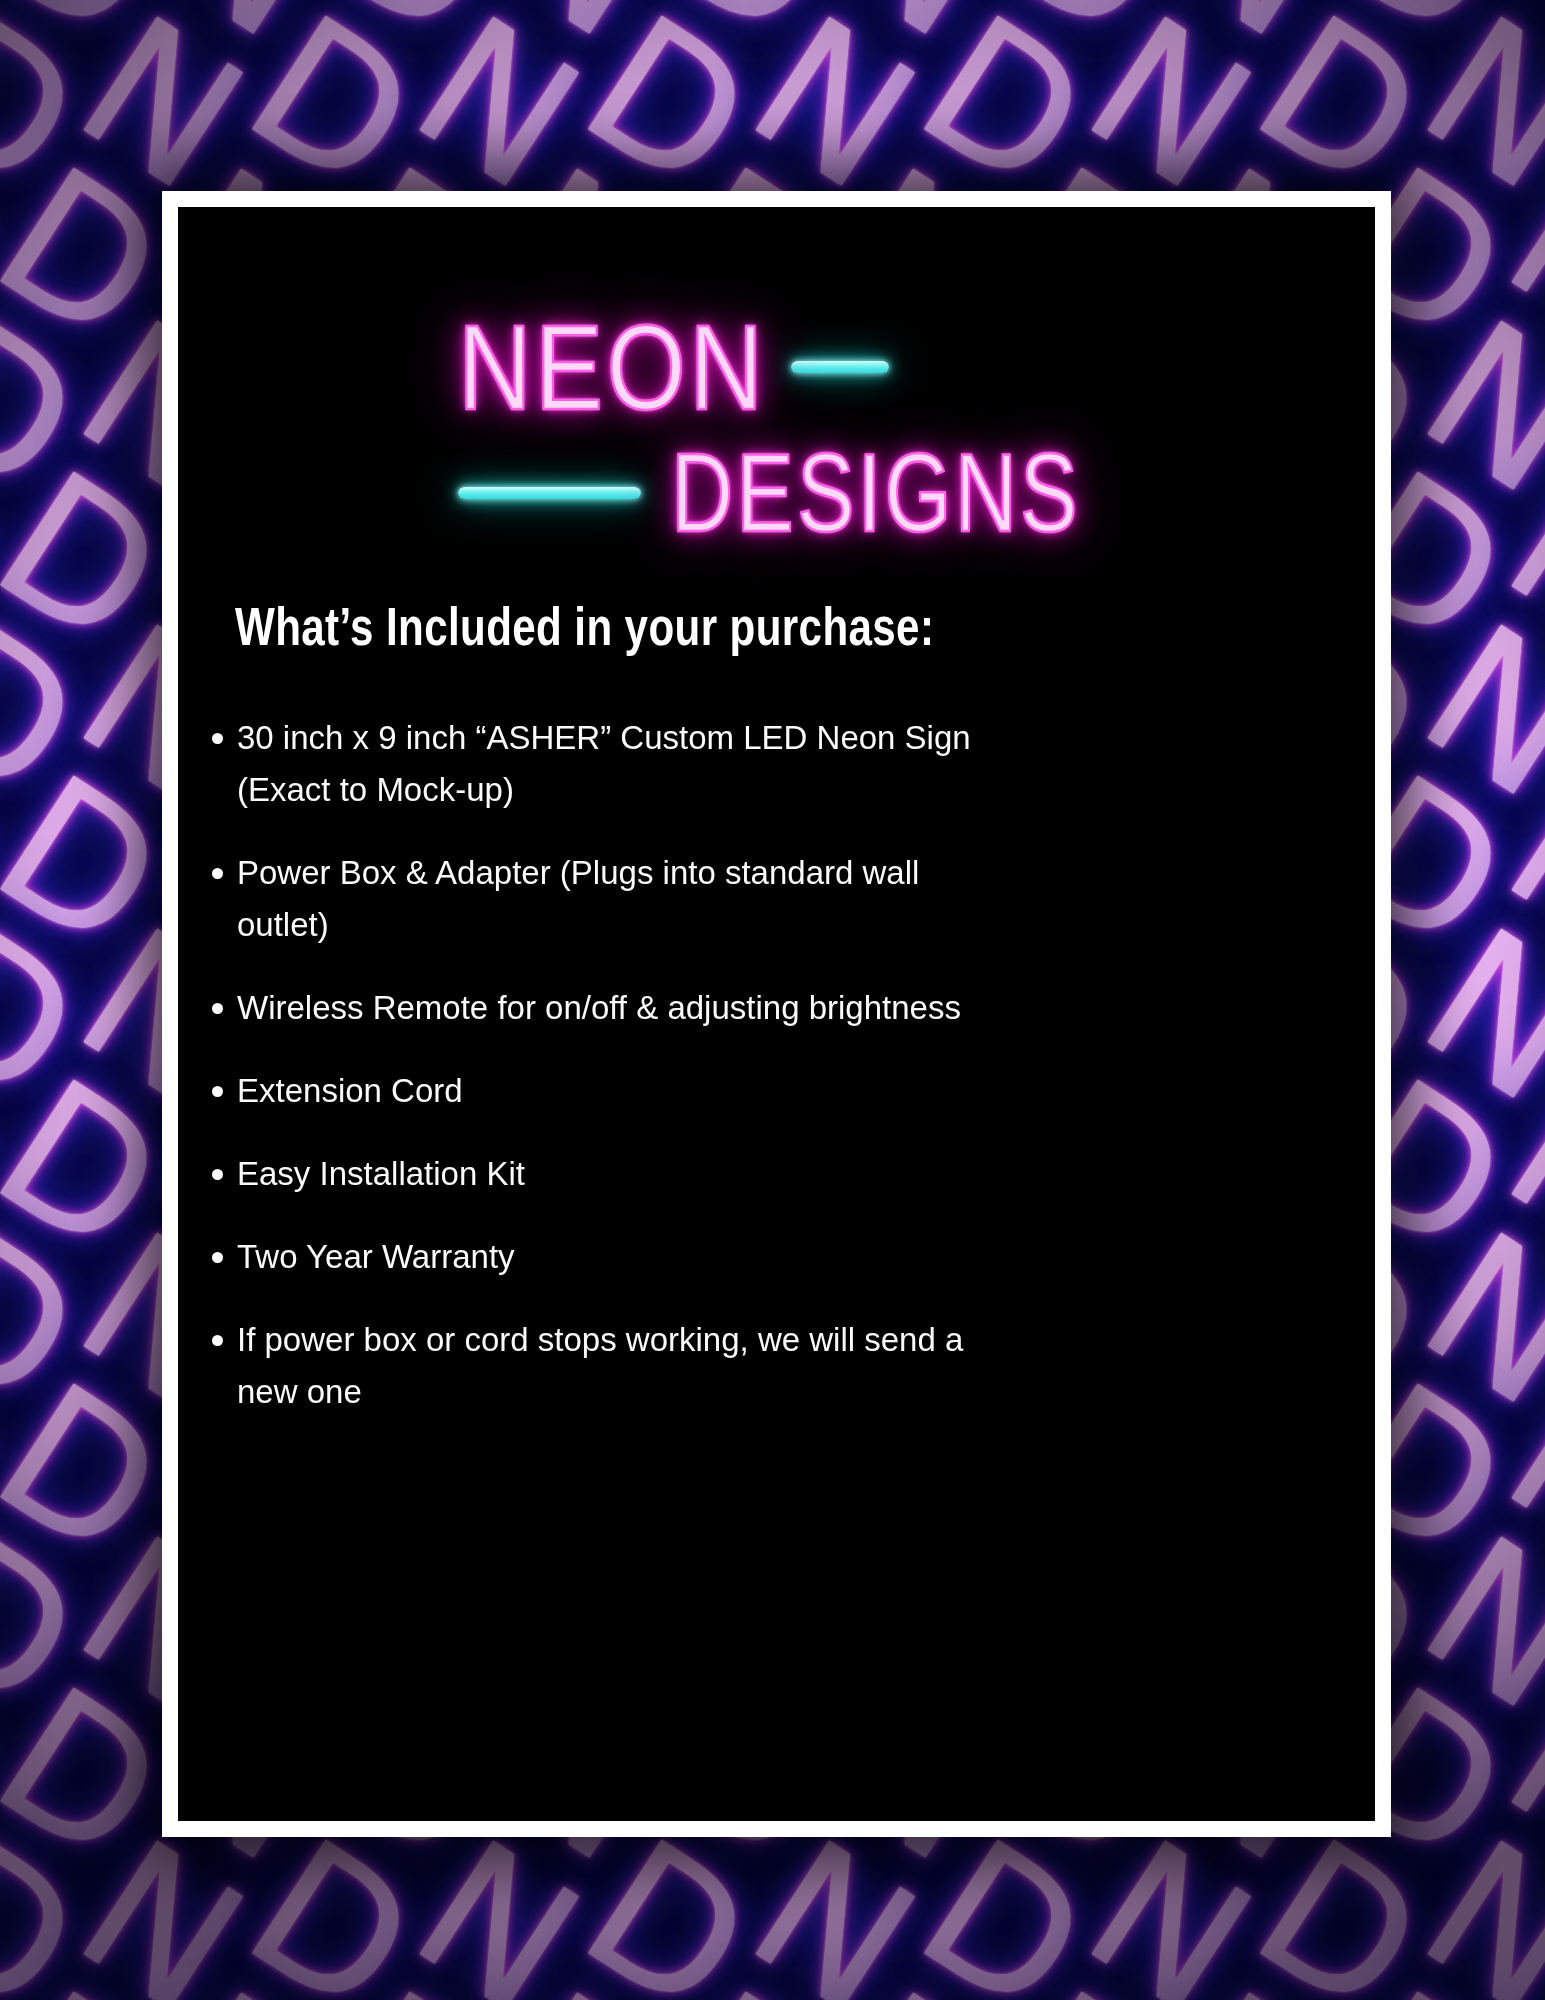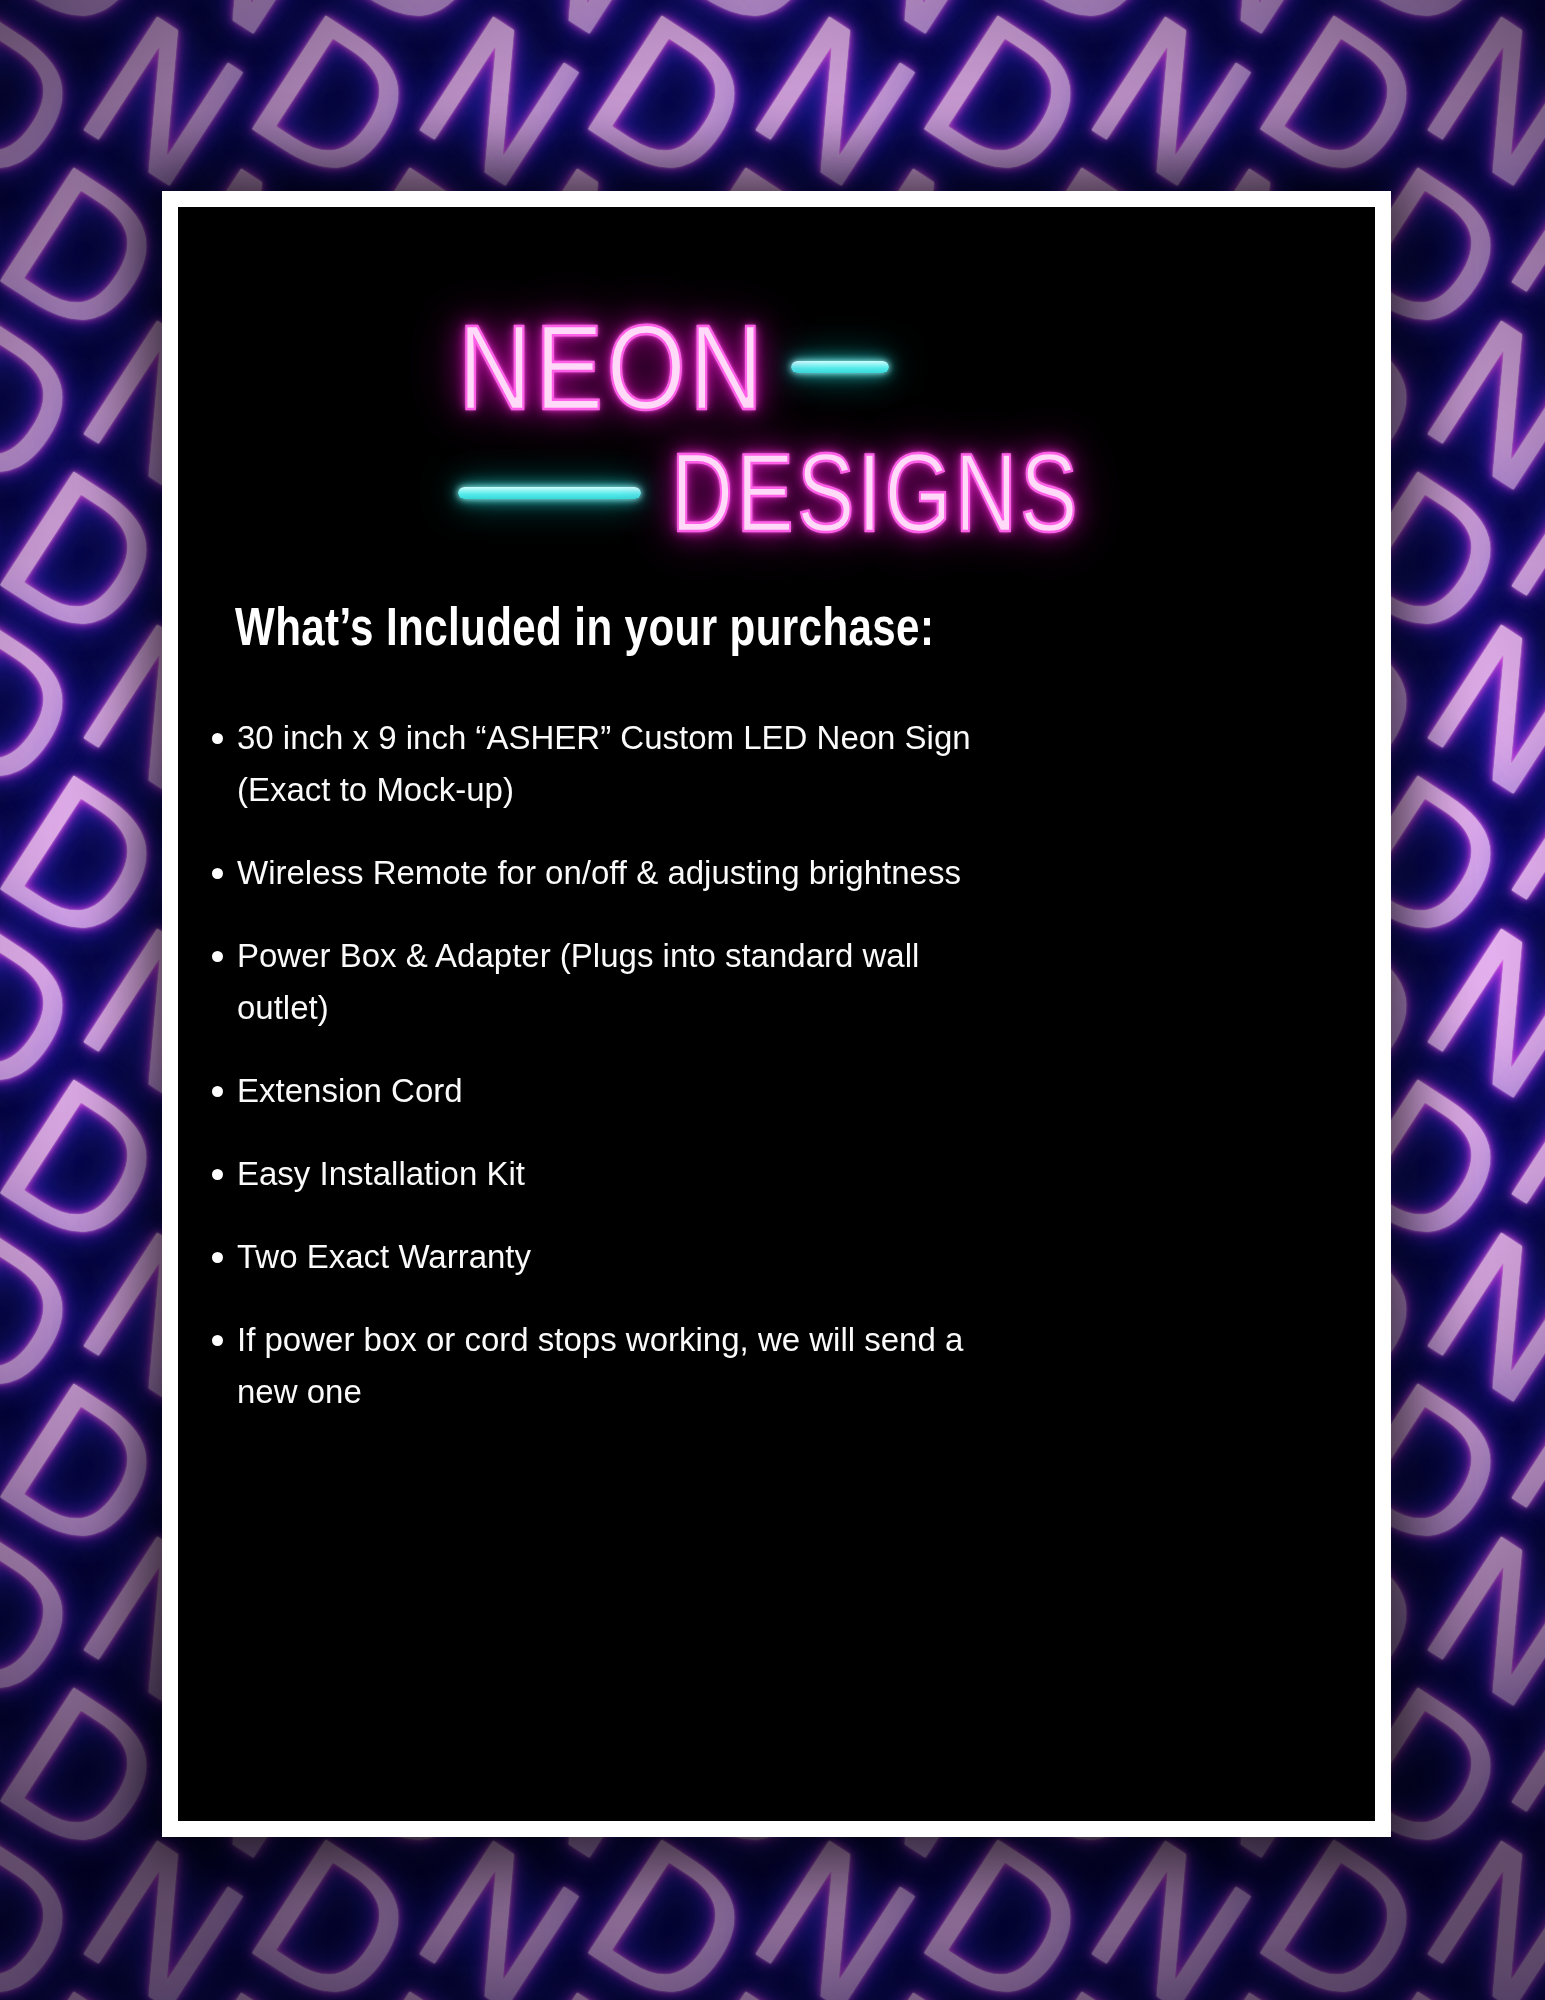--- a/index.html
+++ b/index.html
@@ -306,24 +306,24 @@
         <span class="neon-dash dash-bottom"></span>
         <span class="neon-word word-designs">DESIGNS</span>
       </div>
     </div>
 
     <h1 class="heading">What’s Included in your purchase:</h1>
 
     <ul class="items">
       <li>30 inch x 9 inch “ASHER” Custom LED Neon Sign
 (Exact to Mock-up)</li>
-      <li>Wireless Remote for on/off &amp; adjusting brightness</li>
       <li>Power Box &amp; Adapter (Plugs into standard wall
 outlet)</li>
+      <li>Wireless Remote for on/off &amp; adjusting brightness</li>
       <li>Extension Cord</li>
       <li>Easy Installation Kit</li>
-      <li>Two Exact Warranty</li>
+      <li>Two Year Warranty</li>
       <li>If power box or cord stops working, we will send a
 new one</li>
     </ul>
 
   </div>
 </div>
 
 </body></html>

